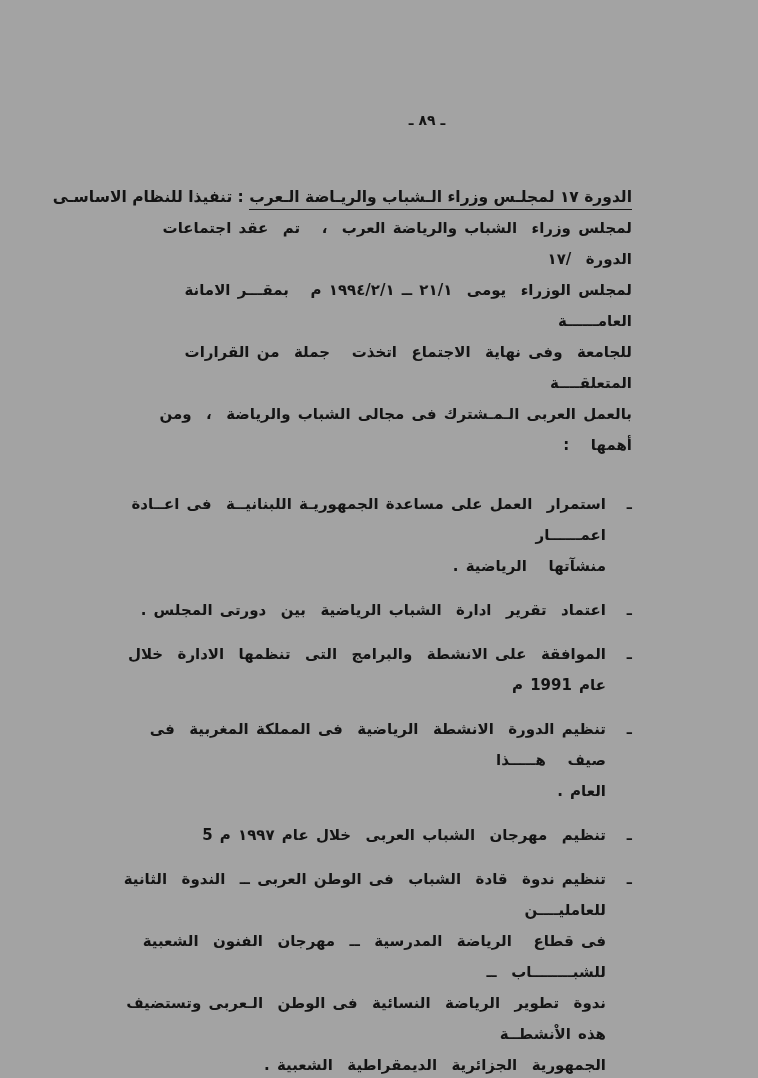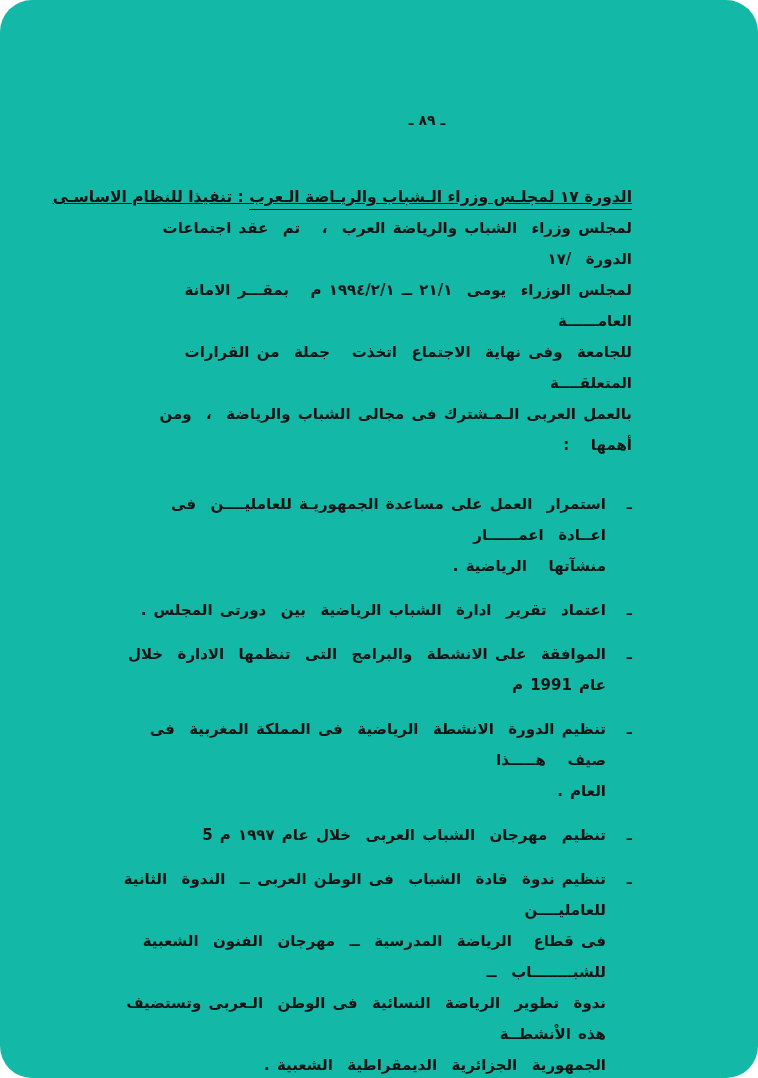--- a/index.html
+++ b/index.html
@@ -11,22 +11,21 @@
     width: 758px;
     height: 1078px;
     position: relative;
     overflow: hidden;
     font-family: "DejaVu Sans", sans-serif;
     color: #141414;
   }
   .page {
     position: absolute;
     inset: 0;
-    background: #14b8a6;
-    border-radius: 32px;
+    background: #a3a3a3;
   }
   .page-number {
     margin-top: 112px;
     text-align: center;
     position: relative;
     left: 48px;
     font-size: 14px;
     font-weight: 700;
     letter-spacing: 2px;
   }
@@ -34,21 +33,20 @@
     direction: rtl;
     text-align: right;
     margin: 54px 126px 0 120px; 
     font-size: 15px;
     font-weight: 700;
     line-height: 31px;
   }
   .intro-heading {
     white-space: nowrap;
     font-size: 15.5px;
-    text-decoration: underline;
   }
   .intro-heading .underlined {
     border-bottom: 1.6px solid #141414;
     padding-bottom: 3px;
   }
   .intro-body {
     white-space: pre-wrap;
     word-spacing: 2px;
     text-align: right;
   }
@@ -87,21 +85,21 @@
 
     <div class="intro-body">لمجلس وزراء  الشباب والرياضة العرب  ،   تم  عقد اجتماعات  الدورة  /١٧
 لمجلس الوزراء  يومى  ٢١/١ ــ ١٩٩٤/٢/١ م   بمقـــر الامانة العامــــــة
 للجامعة  وفى نهاية  الاجتماع  اتخذت   جملة  من القرارات  المتعلقــــة
 بالعمل العربى الـمـشترك فى مجالى الشباب والرياضة  ،  ومن أهمها   :</div>
 
     <div class="bullet-list">
 
       <div class="bullet">
         <span class="marker">ـ</span>
-        <div class="btext">استمرار  العمل على مساعدة الجمهوريـة للعامليــــن  فى اعــادة  اعمــــــار
+        <div class="btext">استمرار  العمل على مساعدة الجمهوريـة اللبنانيــة  فى اعــادة  اعمــــــار
 منشآتها   الرياضية .</div>
       </div>
 
       <div class="bullet">
         <span class="marker">ـ</span>
         <div class="btext">اعتماد  تقرير  ادارة  الشباب الرياضية  بين  دورتى المجلس .</div>
       </div>
 
       <div class="bullet">
         <span class="marker">ـ</span>

